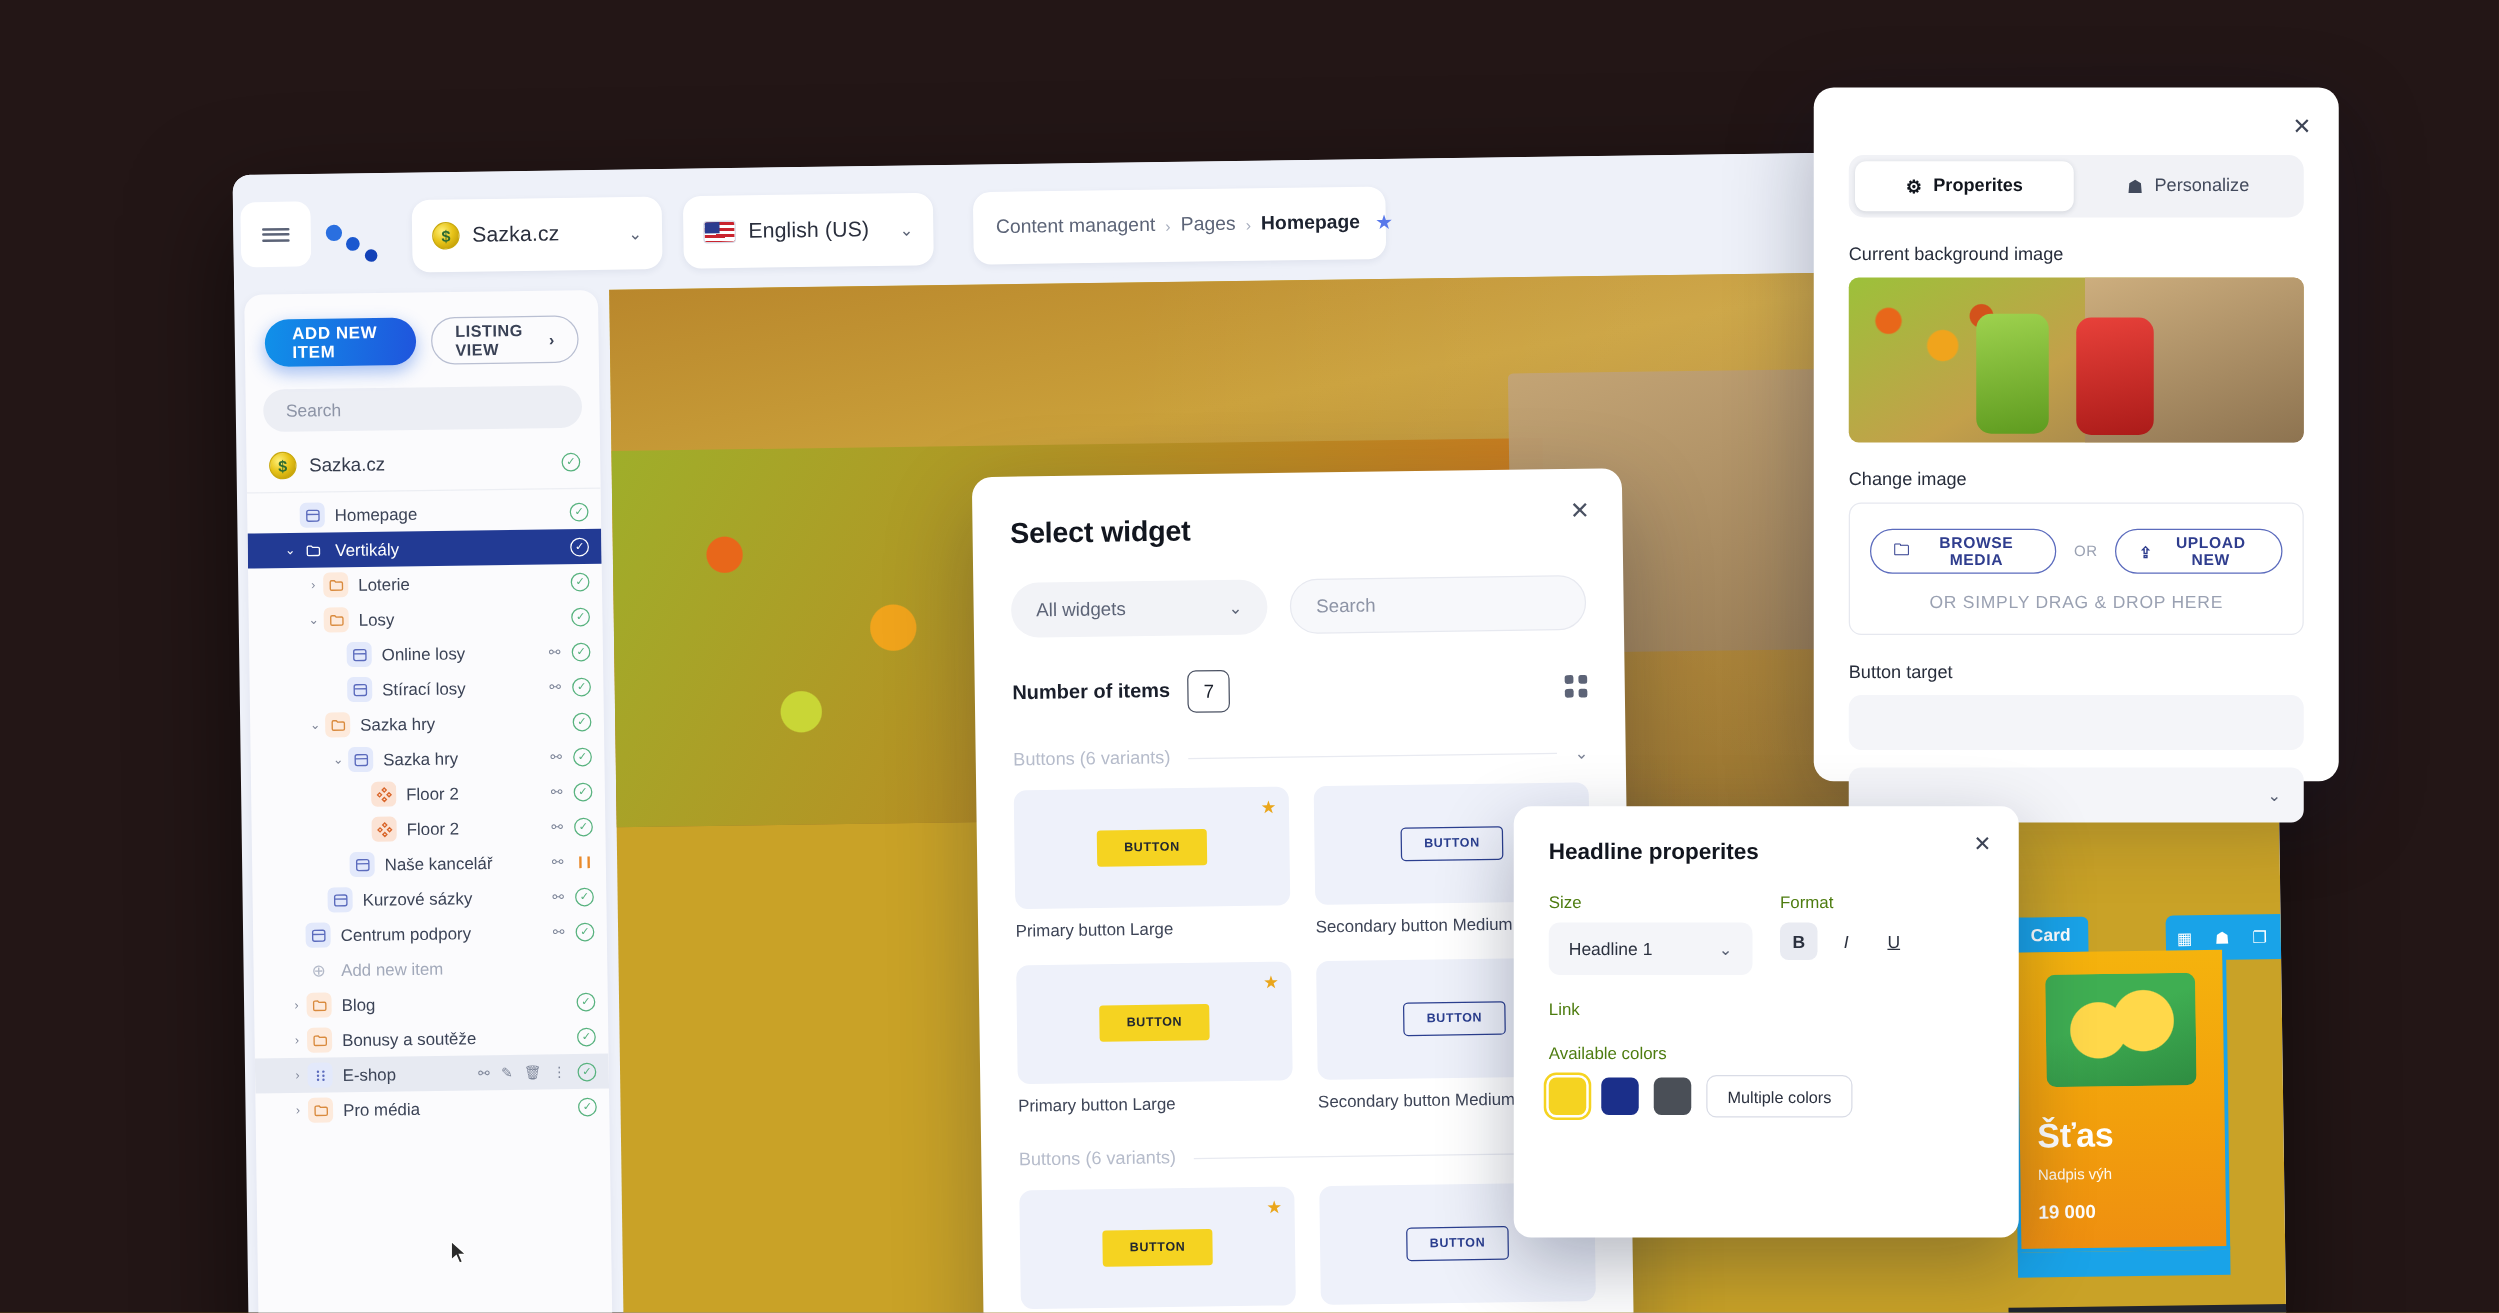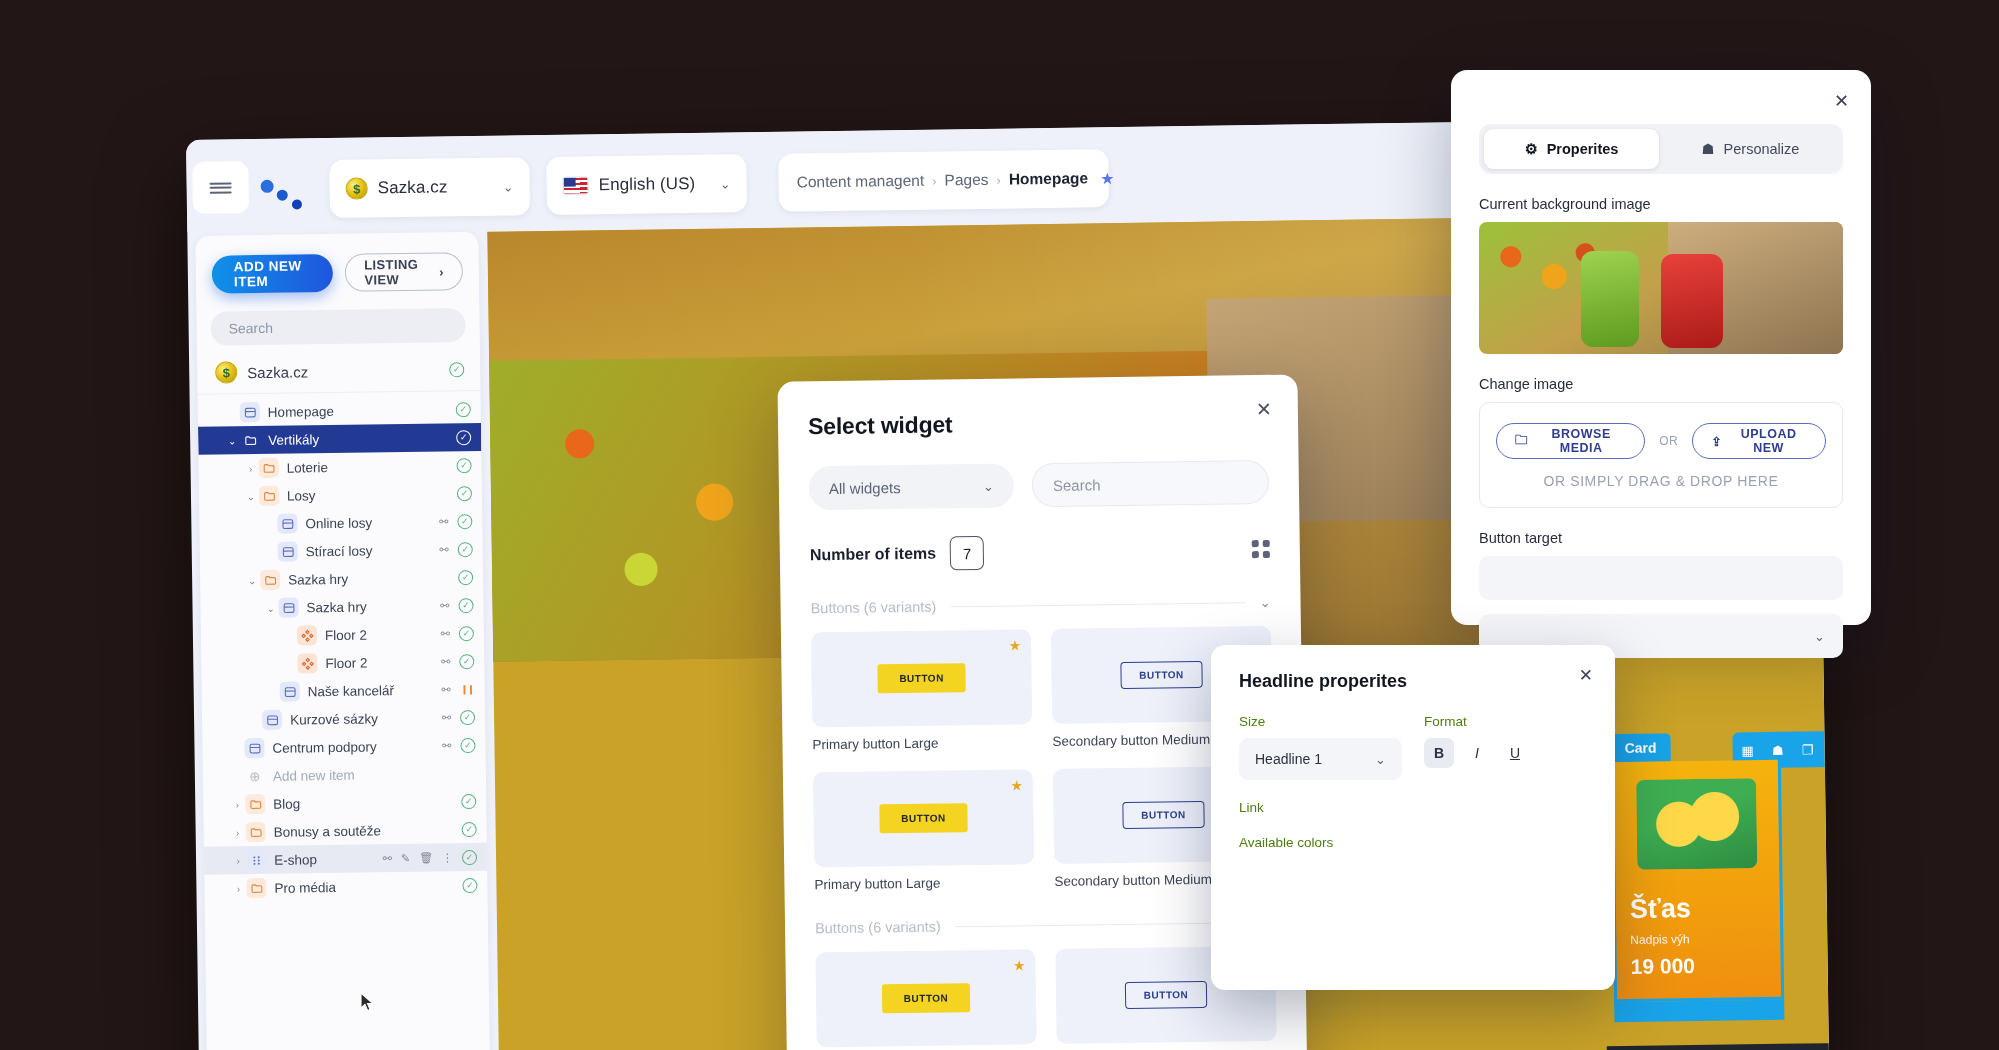--- a/index.html
+++ b/index.html
@@ -151,21 +151,21 @@
   .yellow-card{position:absolute; left:1116px; top:546px; width:170px; height:240px;
       background:linear-gradient(180deg,#f5b30d 0%,#f2a00c 55%,#ef8f10 100%);
       border:3px solid #19a3e8; border-top:none; color:#fff; padding:10px;}
   .yellow-card .ducks{position:absolute; left:22px; top:18px; width:120px; height:90px;
       background:radial-gradient(circle at 35% 50%,#ffd84a 0 22px,transparent 23px),
                  radial-gradient(circle at 65% 42%,#ffd84a 0 24px,transparent 25px),
                  linear-gradient(160deg,#3fae52 40%, #2e8c41 100%);
       border-radius:8px;}
   .yc-title{position:absolute; left:14px; bottom:74px; font-size:27px; font-weight:bold;}
   .yc-sub{position:absolute; left:14px; bottom:52px; font-size:12px; opacity:.95;}
-  .yc-amt{position:absolute; left:14px; bottom:20px; font-size:21px; font-weight:bold;margin-top:16px;}
+  .yc-amt{position:absolute; left:14px; bottom:20px; font-size:15px; font-weight:bold;margin-top:16px;}
   .blue-strip{position:absolute; left:1116px; top:786px; width:170px; height:20px; background:#19a3e8;}
 
   .dark-card{position:absolute; left:1108px; top:830px; width:270px; height:215px; background:#20242e; color:#fff; padding:18px;}
   .mini-burger{position:absolute; left:556px; top:245px; width:26px;}
   .mini-burger span{display:block;height:3px;background:#f2e2b0;margin:4px 0;border-radius:2px;}
   .left-handle{position:absolute; left:510px; top:600px; width:14px; height:44px; background:#fff;
       border-radius:8px 0 0 8px; display:flex;align-items:center;justify-content:center;
       color:#8d94a6;font-size:11px;}
   .circle-btn{position:absolute; left:548px; top:770px; width:36px;height:36px;border-radius:50%;
       background:#2b5fd9;}
@@ -757,19 +757,25 @@
           <div class="b on" style="font-weight:bold">B</div>
           <div class="b" style="font-style:italic">I</div>
           <div class="b" style="text-decoration:underline">U</div>
         </div>
       </div>
     </div>
 
     <div class="hd-lab" style="margin-top:20px">Link</div>
 
     <div class="hd-lab" style="margin-top:20px">Available colors</div>
+    <div class="swatches" id="swatches">
+        <div class="sw sel" style="background: rgb(245, 211, 33);"></div>
+        <div class="sw" style="background: rgb(27, 47, 138);"></div>
+        <div class="sw" style="background: rgb(74, 79, 87);"></div>
+      <div class="multi">Multiple colors</div>
+    </div>
   </div>
 
   <svg class="cursor" viewBox="0 0 16 20">
     <path d="M1 1 L1 16 L5 12.5 L7.6 18.5 L10 17.4 L7.5 11.6 L12.6 11.4 Z" fill="#2b2b2b" stroke="#fff" stroke-width="1.1"></path>
   </svg>
 
 </div>
 
 </body></html>

